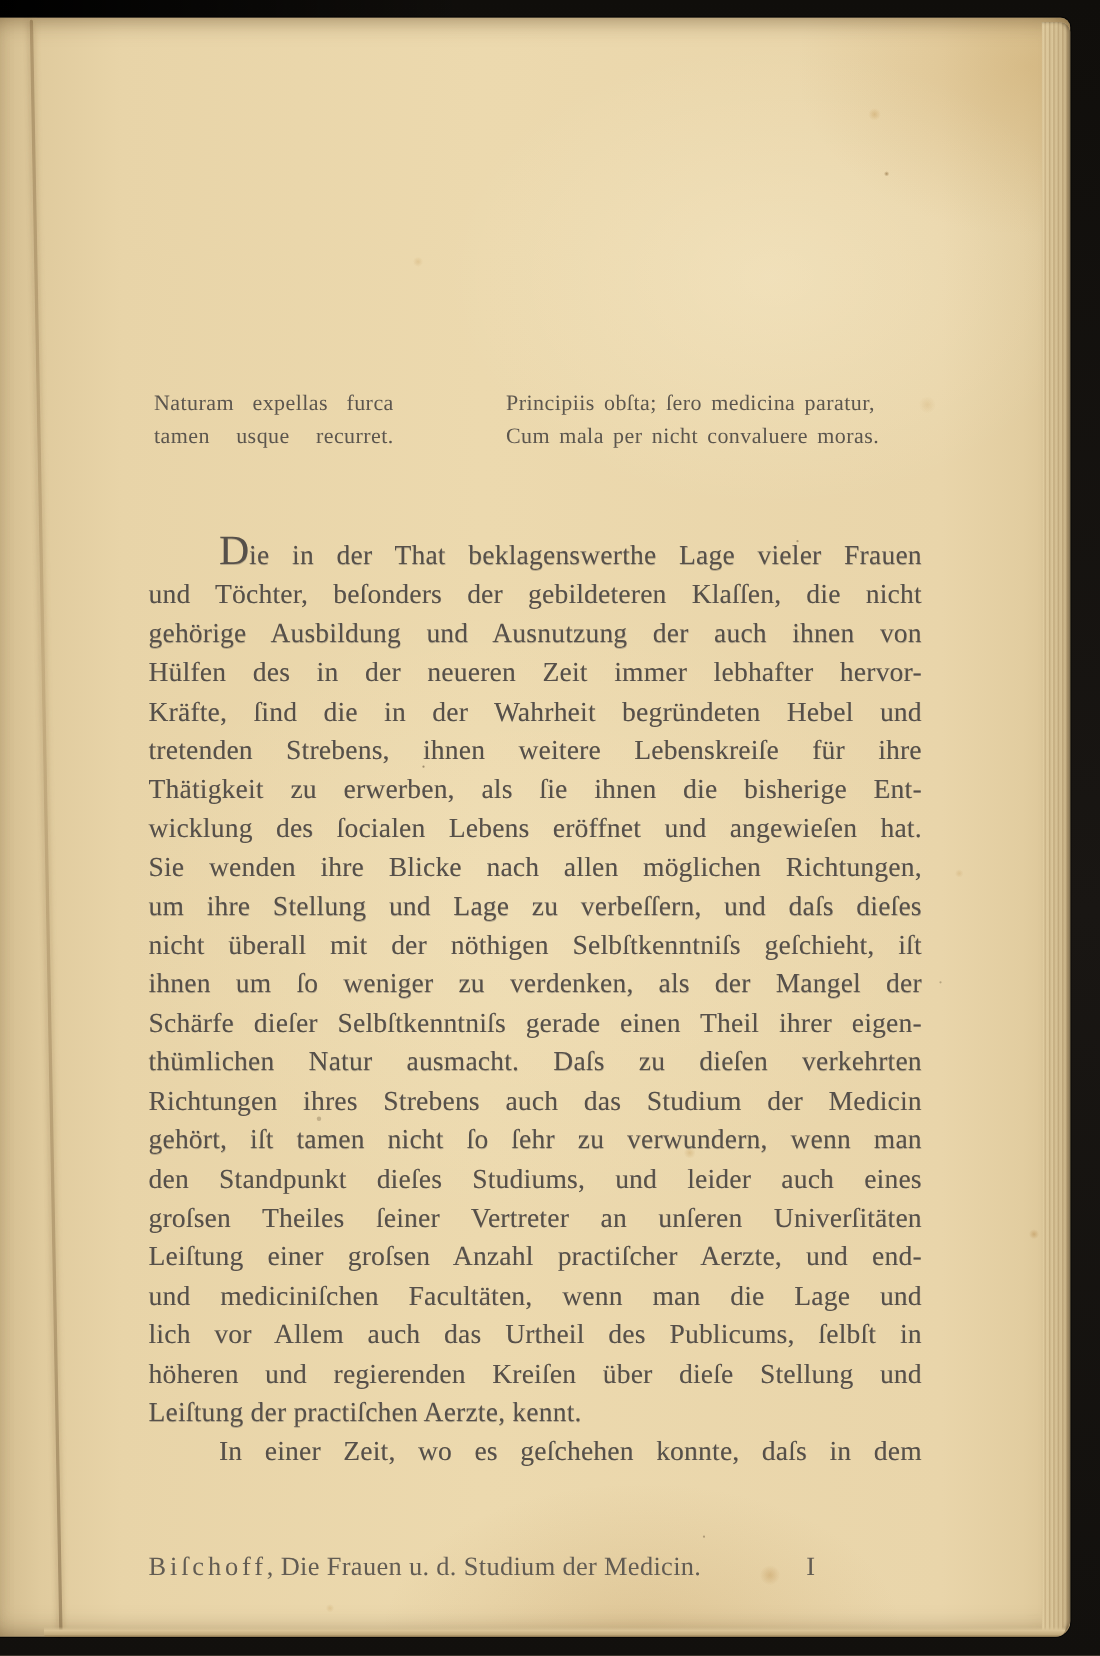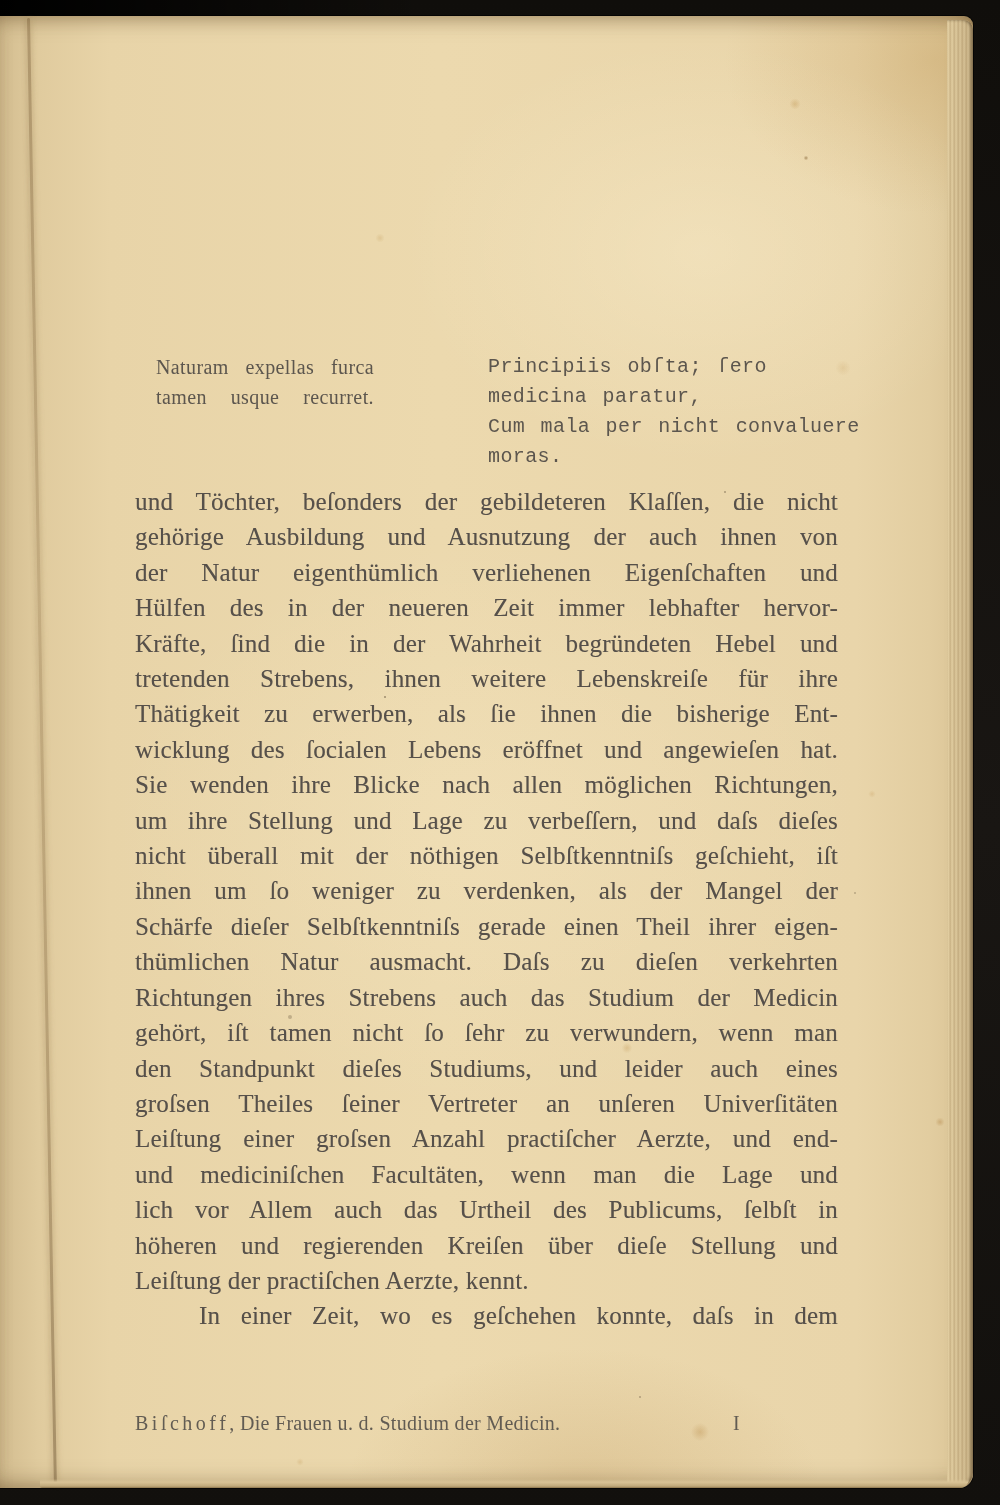--- a/index.html
+++ b/index.html
@@ -94,24 +94,24 @@
   
   .epigraph {
     position: absolute;
     top: 336px; left: 0; right: 0;
     font-size: 20px;
     line-height: 30px;
     color: #5c564e;
     letter-spacing: 0.4px;
     word-spacing: 3px;
   }
-  .epi-col { position: absolute; top: 0; margin-left: 16px; }
+  .epi-col { position: absolute; top: 0; }
   .epi-left  { left: 140px; width: 218px; }
   .epi-left .eline { text-align: justify; text-align-last: justify; }
-  .epi-right { left: 472px; width: 390px; font-family: Liberation Mono, monospace; }
+  .epi-right { left: 460px; width: 390px; }
   .textblock {
     position: absolute;
     left: 135px; top: 468px;
     width: 703px;
     font-size: 25px;
     line-height: 35.4px;
     color: #56504a;
     letter-spacing: 0.2px;
     text-shadow: 0.3px 0.3px 0.4px rgba(86,80,74,0.35);
   }
@@ -120,21 +120,21 @@
   .line.ind { padding-left: 64px; }
   .initial {
     font-size: 38px;
     line-height: 35.4px;
     letter-spacing: 0;
   }
   .footer {
     position: absolute;
     left: 135px; top: 1396px;
     width: 703px; height: 32px;
-    font-size: 20px;
+    font-size: 24px;
     color: #625c53;
     letter-spacing: 0.3px;
   }
   .footer .author { letter-spacing: 3.5px; }
   .footer .sheet {
     position: absolute; left: 598px; top: 0;
     letter-spacing: 0;
   }
 </style>
 </head>
@@ -152,23 +152,23 @@
         <div class="eline">Naturam expellas furca</div>
         <div class="eline">tamen usque recurret.</div>
       </div>
       <div class="epi-col epi-right">
         <div class="eline">Principiis obſta; ſero medicina paratur,</div>
         <div class="eline">Cum mala per nicht convaluere moras.</div>
       </div>
     </div>
 
     <div class="textblock">
+        <div class="line ind"><span class="initial">D</span>ie in der That beklagenswerthe Lage vieler Frauen</div>
         <div class="line">und Töchter, beſonders der gebildeteren Klaſſen, die nicht</div>
         <div class="line">gehörige Ausbildung und Ausnutzung der auch ihnen von</div>
-        <div class="line">der Natur eigenthümlich verliehenen Eigenſchaften und</div>
         <div class="line">Hülfen des in der neueren Zeit immer lebhafter hervor-</div>
         <div class="line">Kräfte, ſind die in der Wahrheit begründeten Hebel und</div>
         <div class="line">tretenden Strebens, ihnen weitere Lebenskreiſe für ihre</div>
         <div class="line">Thätigkeit zu erwerben, als ſie ihnen die bisherige Ent-</div>
         <div class="line">wicklung des ſocialen Lebens eröffnet und angewieſen hat.</div>
         <div class="line">Sie wenden ihre Blicke nach allen möglichen Richtungen,</div>
         <div class="line">um ihre Stellung und Lage zu verbeſſern, und daſs dieſes</div>
         <div class="line">nicht überall mit der nöthigen Selbſtkenntniſs geſchieht, iſt</div>
         <div class="line">ihnen um ſo weniger zu verdenken, als der Mangel der</div>
         <div class="line">Schärfe dieſer Selbſtkenntniſs gerade einen Theil ihrer eigen-</div>

